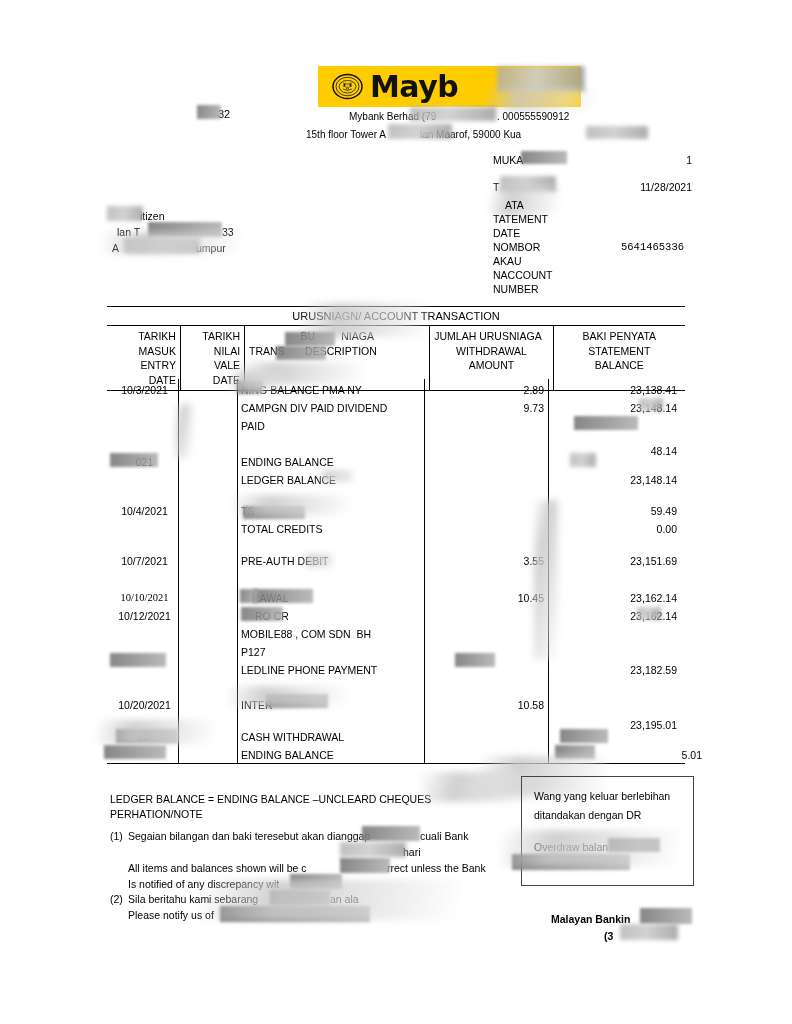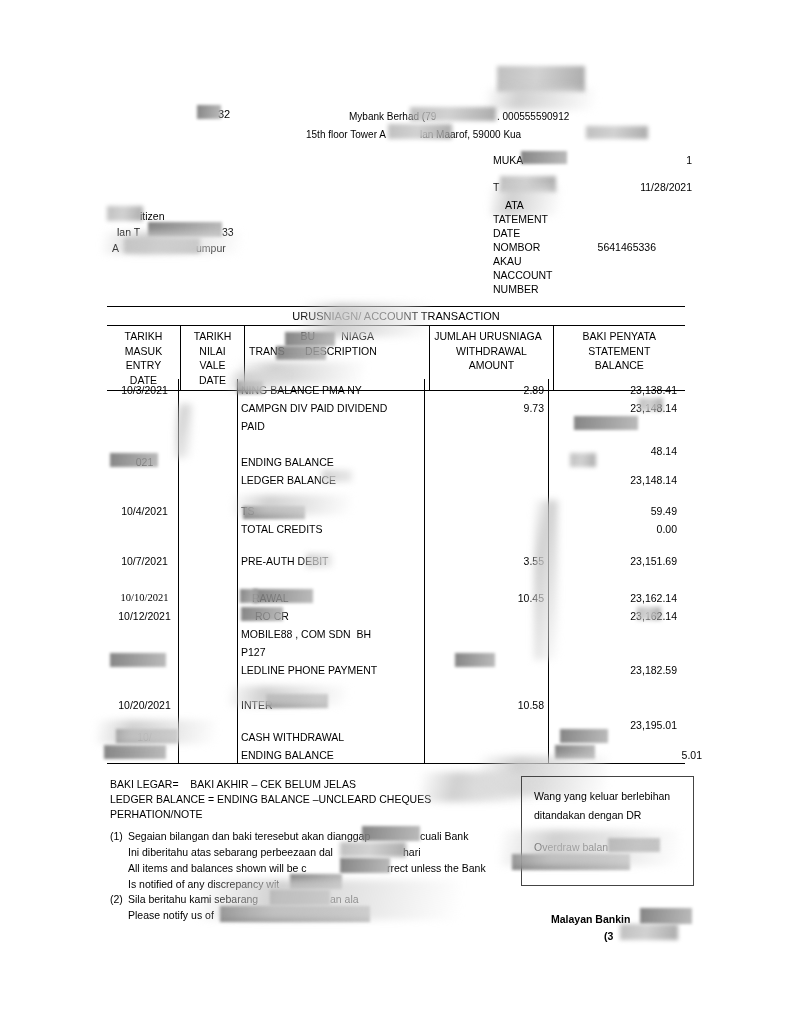--- a/index.html
+++ b/index.html
@@ -108,21 +108,21 @@
     padding: 3px 4px 3px 4px;
     font-size: 10.5px;
     line-height: 14.5px;
   }
   .vl { border-left: 1.1px solid #000; }
   .hdr-c1 { width: 71px; }
   .hdr-c2 { width: 59px; }
   .hdr-c3 { width: 187px; }
   .hdr-c4 { width: 124px; }
   .hdr-c5 { width: 137px; margin-left: 36px; }
-  .hdr-l1 { text-align: center; }
+  .hdr-l1 { text-align: right; }
   .hdr-ctr { text-align: center; }
 
   .body-wrap {
     position: absolute;
     left: 107px;
     top: 379px;
     width: 578px;
     height: 385px;
     border-bottom: 1.4px solid #000;
     box-sizing: border-box;
@@ -181,20 +181,32 @@
     font-weight: bold;
     line-height: 17px;
     white-space: pre;
   }
 </style>
 </head>
 <body>
 
 <div class="page">
 
+  <div class="logo-banner">
+    <svg class="logo-roundel" viewBox="0 0 62 54">
+      <ellipse cx="31" cy="27" rx="29" ry="24" fill="none" stroke="#111" stroke-width="3"></ellipse>
+      <ellipse cx="31" cy="27" rx="23" ry="18.5" fill="none" stroke="#111" stroke-width="1.6"></ellipse>
+      <path d="M16 21 q7 -7 15 -6 q8 -1 15 6 q4 6 0 12 q-7 8 -15 7 q-8 1 -15 -7 q-4 -6 0 -12 z" fill="none" stroke="#111" stroke-width="1.5"></path>
+      <path d="M22 20 q9 5 18 0 M22 26 q9 6 18 0 M22 32 q9 6 18 0" fill="none" stroke="#111" stroke-width="1.3"></path>
+      <circle cx="25" cy="24" r="2.1" fill="#111"></circle>
+      <circle cx="37" cy="24" r="2.1" fill="#111"></circle>
+      <path d="M28 31 q3 3 6 0" fill="none" stroke="#111" stroke-width="1.6"></path>
+    </svg>
+    <span class="logo-word">Mayb</span>
+  </div>
 
   <div class="redact" style="left:497px; top:66px; width:88px; height:26px;"></div>
   <div class="smear" style="left:486px; top:88px; width:110px; height:22px;"></div>
 
   <div class="t bank-line" style="left:349px; top:110px;">Mybank Berhad (79</div>
   <div class="t bank-line" style="left:497px; top:110px;">. 000555590912</div>
   <div class="redact" style="left:410px; top:107px; width:86px; height:14px;"></div>
 
   <div class="t bank-line" style="left:306px; top:128px;text-align:center;">15th floor Tower A</div>
   <div class="t bank-line" style="left:420px; top:128px;">lan Maarof, 59000 Kua</div>
@@ -221,21 +233,21 @@
   <div class="t" style="left:493px; top:180px;">T</div>
   <div class="t r" style="left:600px; top:180px; width:92px;">11/28/2021</div>
   <div class="redact" style="left:500px; top:176px; width:56px; height:16px;"></div>
   <div class="smear" style="left:490px; top:186px; width:70px; height:30px;"></div>
 
   <div class="t" style="left:505px; top:198px;">ATA</div>
   <div class="t" style="left:493px; top:212px;">TATEMENT</div>
   <div class="t" style="left:493px; top:226px;">DATE</div>
 
   <div class="t" style="left:493px; top:240px;">NOMBOR</div>
-  <div class="t r" style="left:564px; top:240px; width:92px;">5641465336</div>
+  <div class="t r" style="left:592px; top:240px; width:92px;font-family:Liberation Mono, monospace;">5641465336</div>
   <div class="t" style="left:493px; top:254px;">AKAU</div>
   <div class="t" style="left:493px; top:268px;">NACCOUNT</div>
   <div class="t" style="left:493px; top:282px;">NUMBER</div>
 
   <table class="tbl">
     <tbody>
         <tr>
       <td class="band" colspan="5">
         <span>URUSNIAG</span><span>N/ ACCOUNT TRANSACTION</span>
       </td>
@@ -359,28 +371,26 @@
   <div class="smear" style="left:228px; top:686px; width:120px; height:20px;"></div>
   <div class="redact dark" style="left:116px; top:729px; width:62px; height:14px;"></div>
   <div class="redact dark" style="left:104px; top:745px; width:62px; height:14px;"></div>
   <div class="smear" style="left:96px;  top:720px; width:120px; height:24px;"></div>
   <div class="redact dark" style="left:560px; top:729px; width:48px; height:14px;"></div>
   <div class="redact dark" style="left:555px; top:745px; width:40px; height:14px;"></div>
   <div class="smear" style="left:478px; top:756px; width:130px; height:40px;"></div>
   <div class="smear" style="left:534px; top:500px; width:24px; height:160px;"></div>
   <div class="smear" style="left:176px; top:404px; width:16px; height:54px;"></div>
 
-  <div class="foot" style="top:777px;">BAKI LEGAR=    BAKI AKHIR – CEK BELUM JELAS</div>
   <div class="foot" style="top:792px;">LEDGER BALANCE = ENDING BALANCE –UNCLEARD CHEQUES</div>
   <div class="foot" style="top:807px;">PERHATION/NOTE</div>
 
   <div class="note-num" style="left:110px; top:828px;">(1)</div>
   <div class="note-num" style="left:128px; top:828px;">Segaian bilangan dan baki teresebut akan dianggap</div>
   <div class="note-num" style="left:420px; top:828px;">cuali Bank</div>
-  <div class="note-num" style="left:128px; top:844px;">Ini diberitahu atas sebarang perbeezaan dal</div>
   <div class="note-num" style="left:403px; top:844px;">hari</div>
   <div class="note-num" style="left:128px; top:860px;">All items and balances shown will be c</div>
   <div class="note-num" style="left:387px; top:860px;">rrect unless the Bank</div>
   <div class="note-num" style="left:128px; top:876px;">Is notified of any discrepancy wit</div>
 
   <div class="note-num" style="left:110px; top:891px;">(2)</div>
   <div class="note-num" style="left:128px; top:891px;">Sila beritahu kami sebarang</div>
   <div class="note-num" style="left:330px; top:891px;">an ala</div>
   <div class="note-num" style="left:128px; top:907px;">Please notify us of</div>
 

